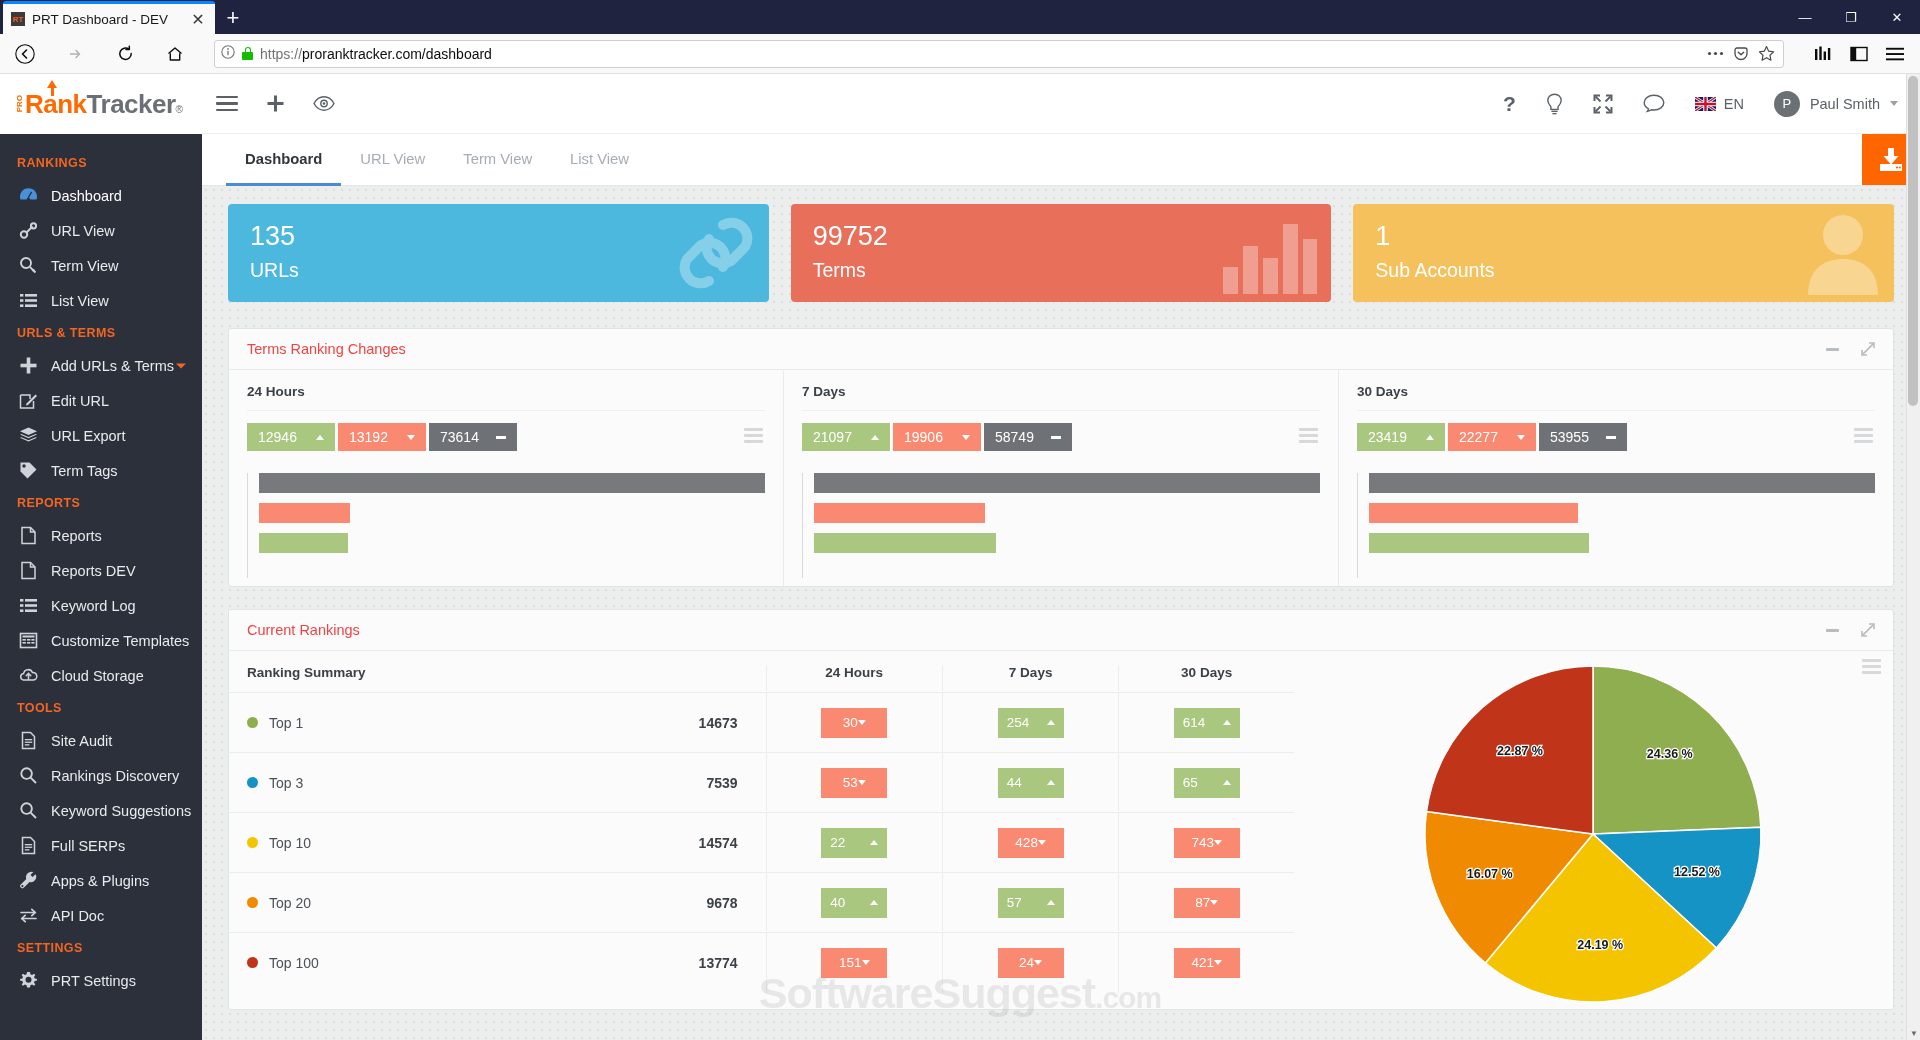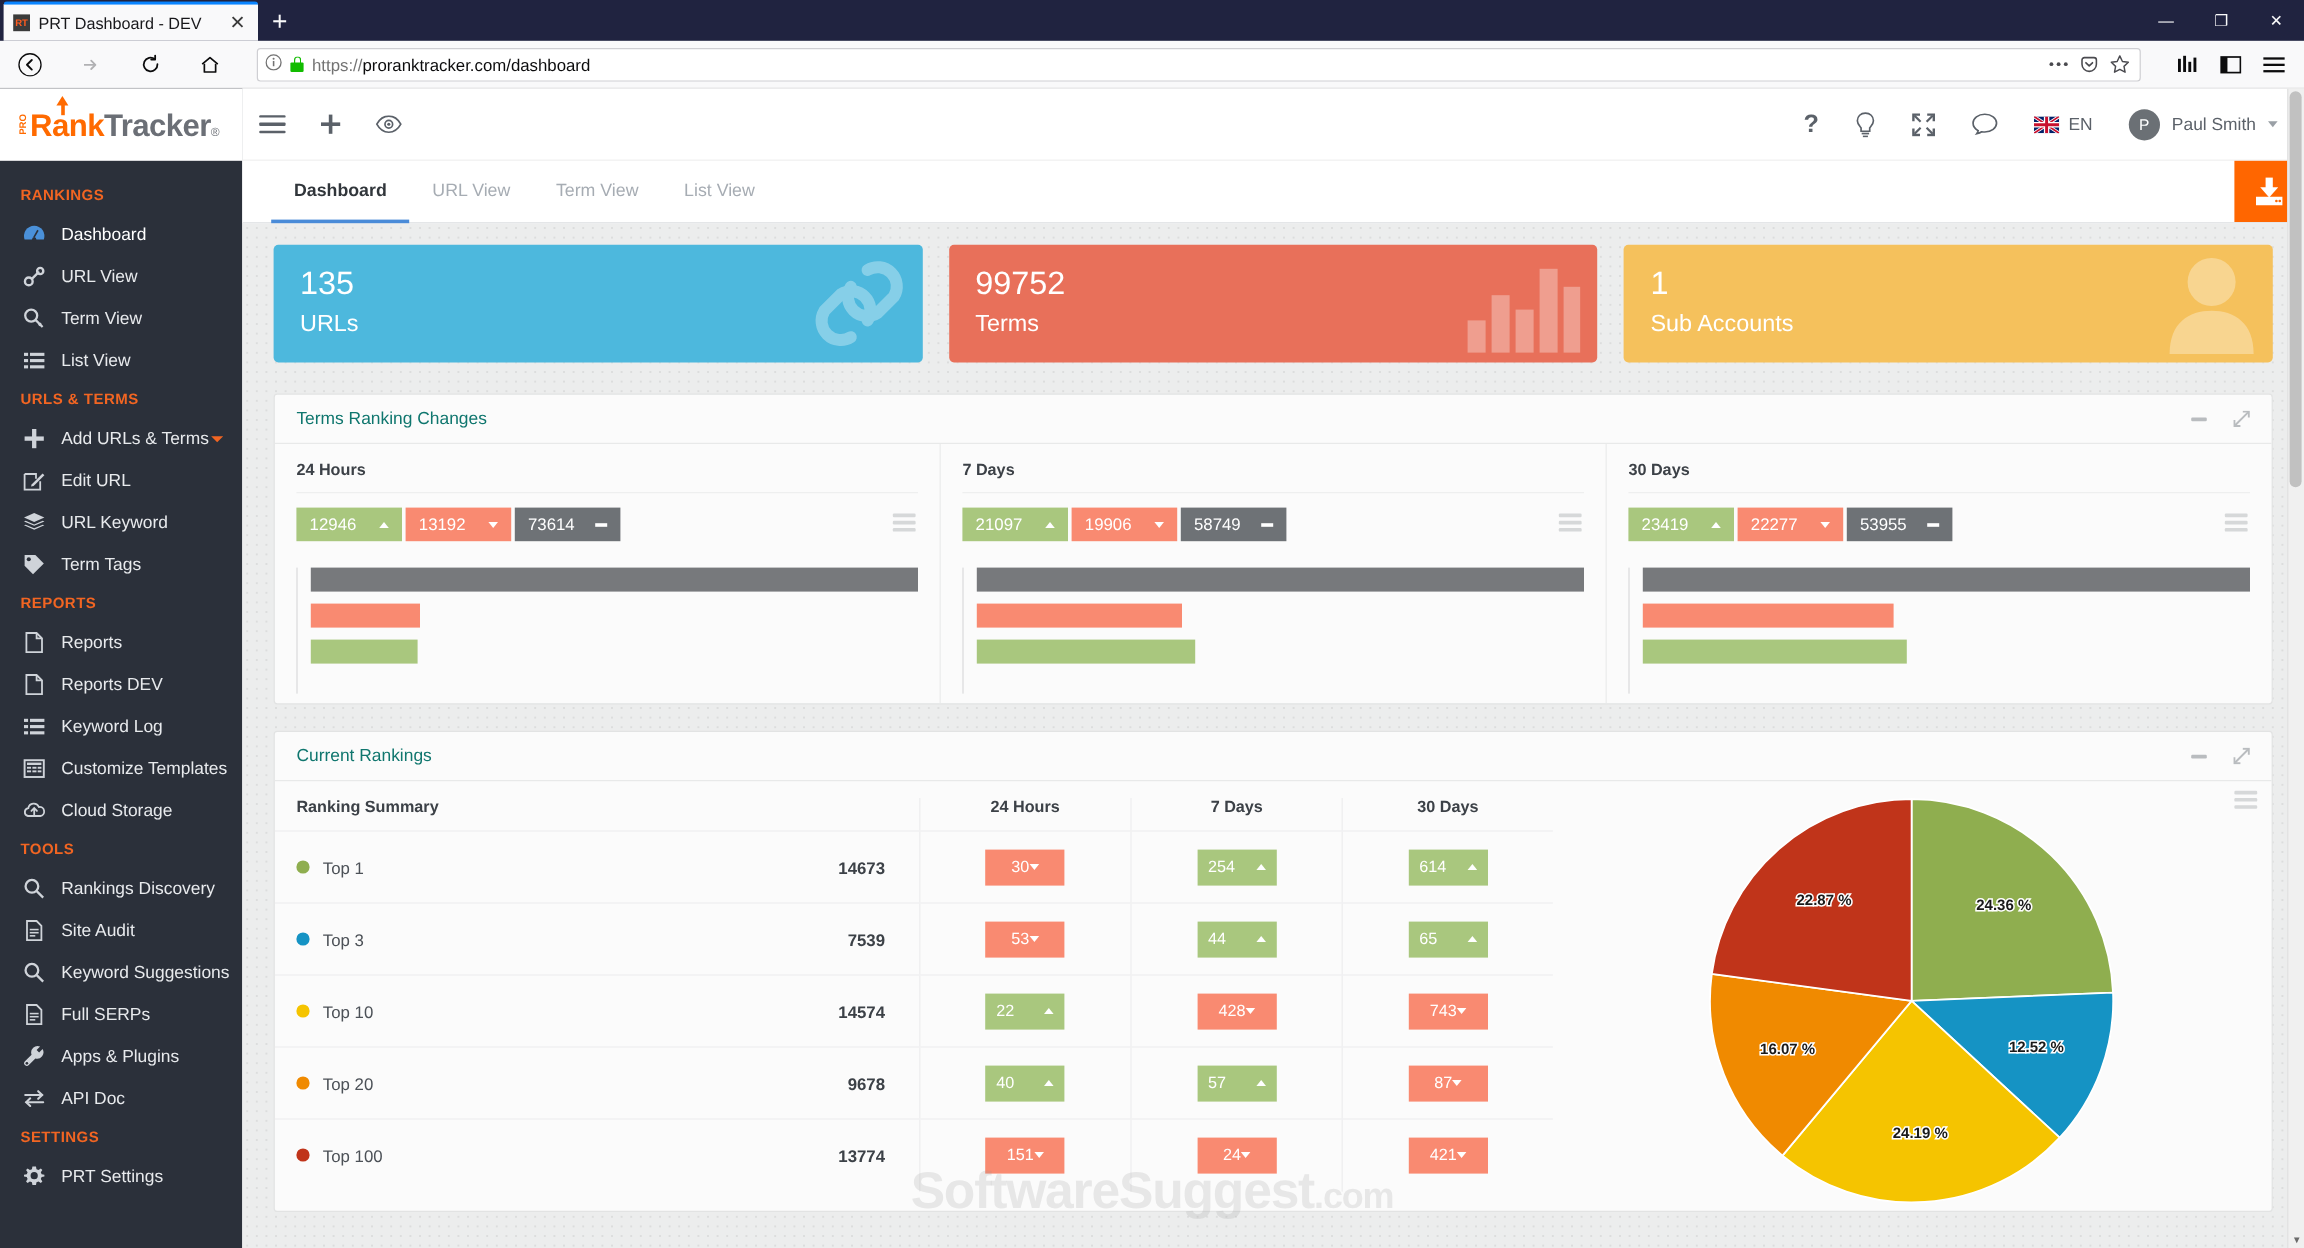--- a/index.html
+++ b/index.html
@@ -125,21 +125,21 @@
   
   .stats { display:flex; gap:22px; margin-bottom:26px; }
   .stat { flex:1; height:98px; border-radius:4px; position:relative; overflow:hidden; padding:18px 22px; color:#fff; }
   .stat-num { font-size:27px; font-weight:normal; line-height:1.1; margin-bottom:7px; }
   .stat-lbl { font-size:19.5px; }
   .stat-art { position:absolute; right:14px; top:0; height:100%; display:flex; align-items:center; opacity:0.32; }
 
   
   .panel { background:#fbfbfb; border:1px solid #e2e3e3; border-radius:3px; margin-bottom:22px; }
   .panel-hd { height:41px; display:flex; align-items:center; padding:0 18px; border-bottom:1px solid #e8e9e9; }
-  .panel-title { font-size:14.5px; color:#0f766e; }
+  .panel-title { font-size:14.5px; color:#ef4444; }
   .panel-tools { margin-left:auto; display:flex; align-items:center; gap:22px; }
   .p-min { width:13px; height:3px; background:#b9bcbf; border-radius:1px; cursor:pointer; }
   .p-exp { cursor:pointer; display:flex; }
 
   
   .trio { display:flex; }
   .trio-col { flex:1; padding:14px 18px 8px 18px; position:relative; }
   .trio-col + .trio-col { border-left:1px solid #eaebeb; }
   .trio-hd { font-size:13.5px; font-weight:bold; color:#3c4147; padding-bottom:11px; border-bottom:1px solid #eeefef; }
   .pills { display:flex; gap:3px; margin-top:12px; }
@@ -394,21 +394,21 @@
           <div class="sb-item">
             <span class="sb-ico">
               <svg width="19" height="19" viewBox="0 0 19 19">
                 <g fill="currentColor">
                   <path d="M9.5 1.5 L18 5.2 L9.5 8.9 L1 5.2 Z"></path>
                   <path d="M9.5 11 L2.4 7.9 L1 8.5 L9.5 12.2 L18 8.5 L16.6 7.9 Z"></path>
                   <path d="M9.5 14.3 L2.4 11.2 L1 11.8 L9.5 15.5 L18 11.8 L16.6 11.2 Z"></path>
                 </g>
               </svg>
             </span>
-            <span class="sb-label">URL Keyword</span>
+            <span class="sb-label">URL Export</span>
           </div>
           <div class="sb-item">
             <span class="sb-ico">
               <svg width="19" height="19" viewBox="0 0 19 19">
                 <path d="M10.5 1.5 L17.5 8.5 L8.5 17.5 L1.5 10.5 L1.5 1.5 Z" fill="currentColor"></path>
                 <circle cx="5" cy="5" r="1.7" fill="#2b303a"></circle>
               </svg>
             </span>
             <span class="sb-label">Term Tags</span>
           </div>
@@ -469,40 +469,40 @@
                 <path d="M4.3 14 A3.3 3.3 0 0 1 4.6 7.5 A4.6 4.6 0 0 1 13.4 6.5 A3.6 3.6 0 0 1 14.6 14 Z" fill="none" stroke="currentColor" stroke-width="1.5"></path>
                 <path d="M9.5 13.5 V7.6 M7.2 9.8 L9.5 7.3 L11.8 9.8" fill="none" stroke="currentColor" stroke-width="1.5" stroke-linecap="round"></path>
               </svg>
             </span>
             <span class="sb-label">Cloud Storage</span>
           </div>
           <div class="sb-head">TOOLS</div>
           <div class="sb-item">
             <span class="sb-ico">
               <svg width="19" height="19" viewBox="0 0 19 19">
-                <g fill="none" stroke="currentColor" stroke-width="1.9">
-                  <circle cx="7.6" cy="7.6" r="5.3"></circle>
-                  <path d="M11.6 11.6 L17 17"></path>
-                </g>
-              </svg>
-            </span>
-            <span class="sb-label">Rankings Discovery</span>
-          </div>
-          <div class="sb-item">
-            <span class="sb-ico">
-              <svg width="19" height="19" viewBox="0 0 19 19">
                 <path d="M3.5 1.5 H11.5 L15.5 5.5 V17.5 H3.5 Z" fill="none" stroke="currentColor" stroke-width="1.5"></path>
                 <g fill="currentColor">
                   <rect x="5.8" y="8" width="7.4" height="1.3"></rect>
                   <rect x="5.8" y="10.6" width="7.4" height="1.3"></rect>
                   <rect x="5.8" y="13.2" width="4.6" height="1.3"></rect>
                 </g>
               </svg>
             </span>
             <span class="sb-label">Site Audit</span>
+          </div>
+          <div class="sb-item">
+            <span class="sb-ico">
+              <svg width="19" height="19" viewBox="0 0 19 19">
+                <g fill="none" stroke="currentColor" stroke-width="1.9">
+                  <circle cx="7.6" cy="7.6" r="5.3"></circle>
+                  <path d="M11.6 11.6 L17 17"></path>
+                </g>
+              </svg>
+            </span>
+            <span class="sb-label">Rankings Discovery</span>
           </div>
           <div class="sb-item">
             <span class="sb-ico">
               <svg width="19" height="19" viewBox="0 0 19 19">
                 <g fill="none" stroke="currentColor" stroke-width="1.9">
                   <circle cx="7.6" cy="7.6" r="5.3"></circle>
                   <path d="M11.6 11.6 L17 17"></path>
                 </g>
               </svg>
             </span>

